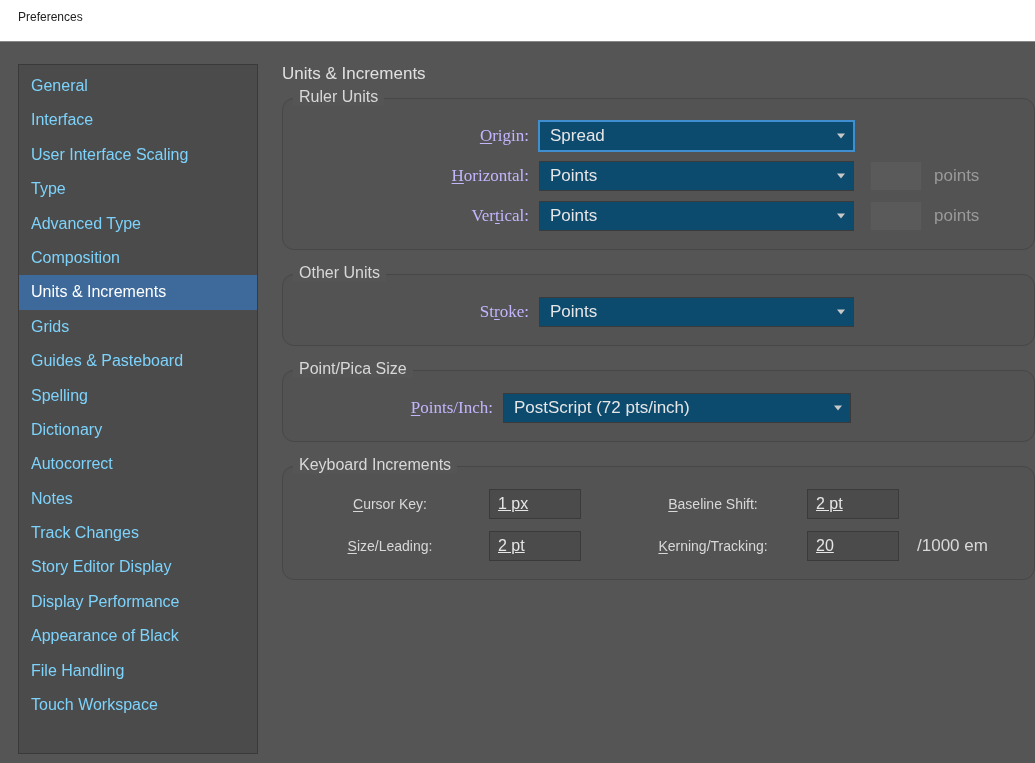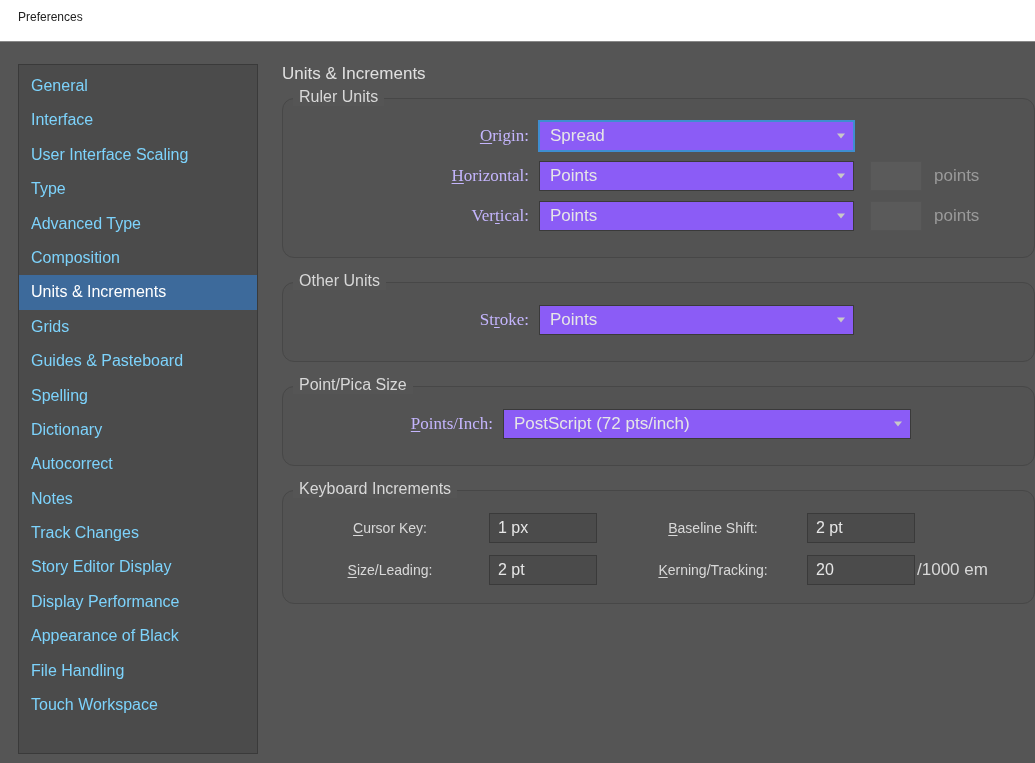--- a/index.html
+++ b/index.html
@@ -70,45 +70,45 @@
     background: #555555;
     padding: 0 6px;
     font-size: 16px;
     color: #d8d8d8;
   }
   .form-row {
     display: flex;
     align-items: center;
     margin-bottom: 10px;
   }
-  .form-row:last-child { margin-bottom: 8px; }
+  .form-row:last-child { margin-bottom: 0; }
   .form-label {
     width: 238px;
     text-align: right;
     padding-right: 10px;
     font-size: 17px;
     color: #c4b5fd;
     font-family: Liberation Serif, serif;
   }
   .u { text-decoration: underline; text-underline-offset: 2px; }
   .dropdown {
     position: relative;
     display: flex;
     align-items: center;
     justify-content: space-between;
-    background: #8b5cf6;
+    background: #0c4a6e;
     border: 1px solid #3a3a3a;
     height: 30px;
     padding: 0 28px 0 10px;
     color: #e6e6e6;
     font-size: 17px;
     cursor: default;
   }
   .dropdown.w315 { width: 315px; }
-  .dropdown.w352 { width: 408px; }
+  .dropdown.w352 { width: 348px; }
   .dropdown.focus {
     border: 1px solid #3e8ed0;
     box-shadow: 0 0 0 1px #3e8ed0;
   }
   .chevron {
     position: absolute;
     right: 8px;
     top: 50%;
     transform: translateY(-50%);
     width: 0; height: 0;
@@ -118,21 +118,21 @@
     pointer-events: none;
   }
   .textbox {
     background: #4b4b4b;
     border: 1px solid #3a3a3a;
     height: 30px;
     padding: 0 8px;
     color: #e6e6e6;
     font-size: 16px;
   }
-  .textbox.w80 { width: 108px; }
+  .textbox.w80 { width: 92px; text-decoration: underline; }
   .textbox.dim { background: #5a5a5a; border-color: #545454; }
   .unit-text {
     margin-left: 12px;
     color: #9a9a9a;
     font-size: 17px;
   }
   .post-text {
     margin-left: 10px;
     color: #d8d8d8;
     font-size: 17px;

